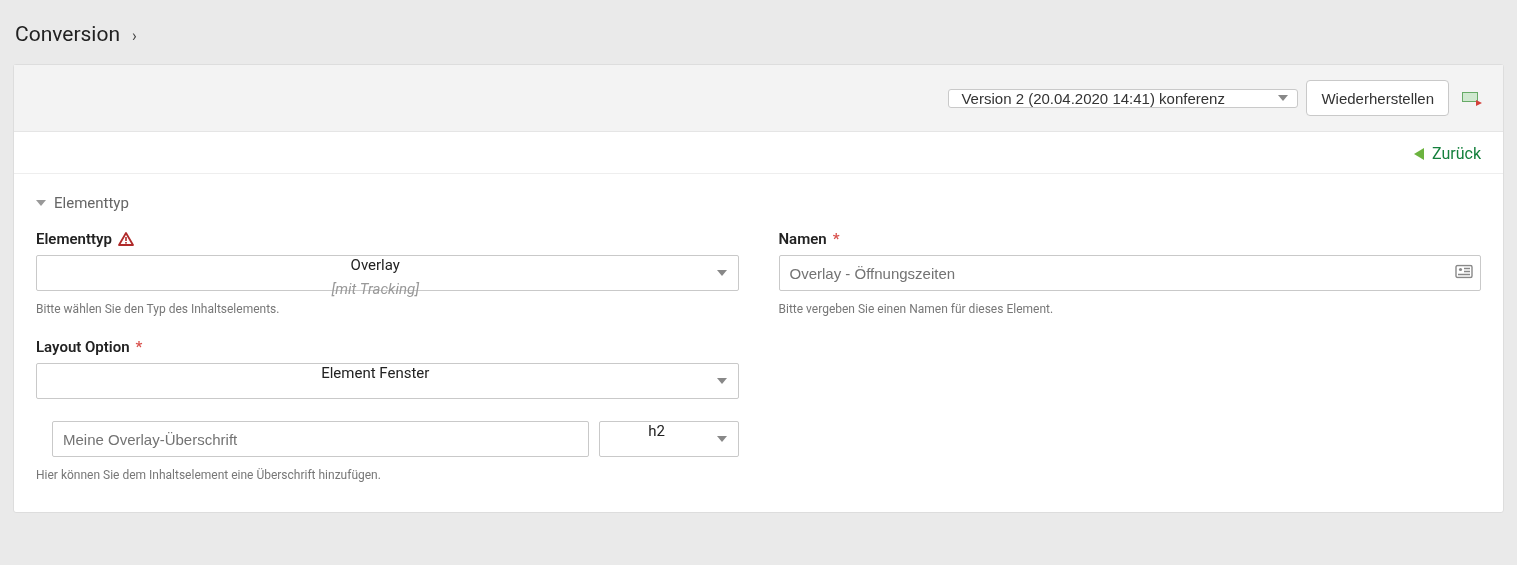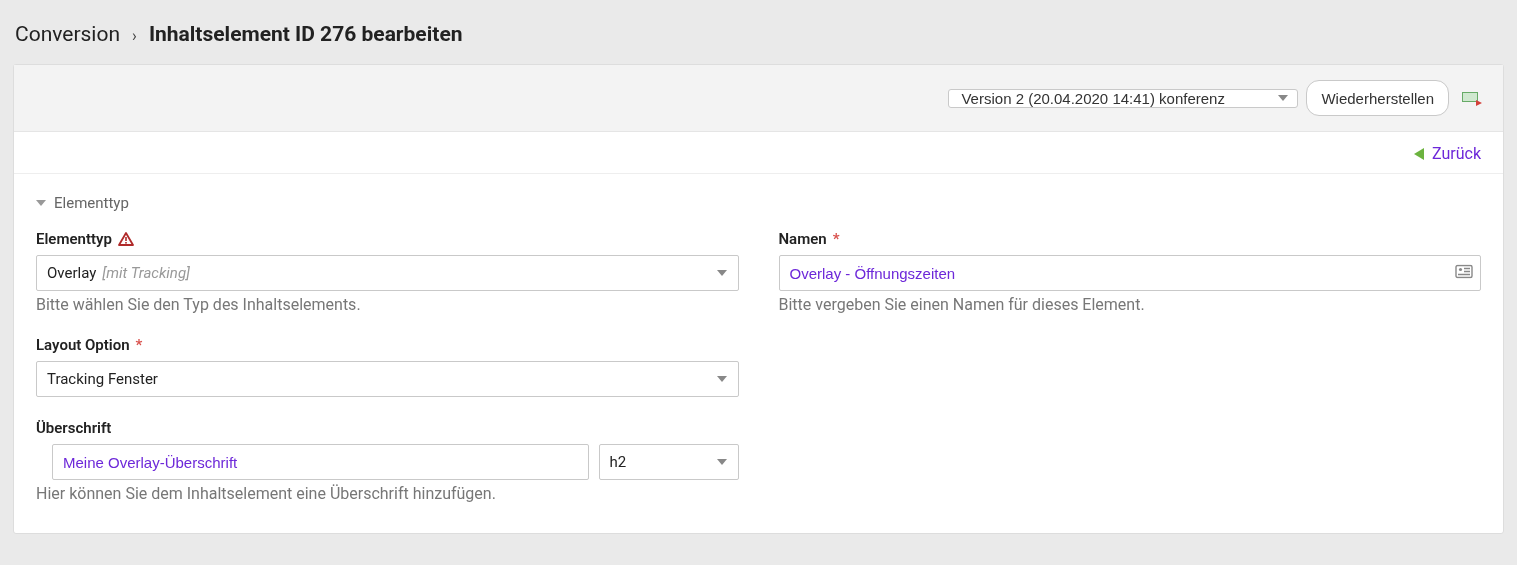--- a/index.html
+++ b/index.html
@@ -63,21 +63,21 @@
     pointer-events: none;
     width: 0; height: 0;
     border-left: 5px solid transparent;
     border-right: 5px solid transparent;
     border-top: 6px solid #888;
   }
   .btn {
     height: 36px;
     padding: 0 14px;
     border: 1px solid #c9c9c9;
-    border-radius: 13px;
+    border-radius: 4px;
     background: #fff;
     font-size: 15px;
     color: #333;
     cursor: pointer;
   }
   .icon-btn {
     height: 36px;
     width: 28px;
     display: inline-flex;
     align-items: center;
@@ -110,21 +110,21 @@
     padding: 12px 22px 10px 22px;
     display: flex;
     justify-content: flex-end;
     align-items: center;
     border-bottom: 1px solid #eee;
   }
   .back-link {
     display: inline-flex;
     align-items: center;
     gap: 8px;
-    color: #6d28d9;
+    color: #15803d;
     font-size: 16px;
     cursor: pointer;
     text-decoration: none;
     justify-content: space-between;
   }
   .arrow-left-icon {
     width: 0; height: 0;
     border-top: 6px solid transparent;
     border-bottom: 6px solid transparent;
     border-right: 10px solid #6cb33f;
@@ -172,46 +172,47 @@
   .warn-icon svg { display: block; }
 
   .input, .select-box {
     width: 100%;
     height: 36px;
     border: 1px solid #c9c9c9;
     border-radius: 2px;
     padding: 0 10px;
     font-size: 15px;
     background: #fff;
-    color: #6d28d9;
+    color: #737373;
   }
   .input::placeholder { color: #999; }
   .select-like {
     position: relative;
     display: flex;
     align-items: center;
   }
   .select-like .chev { right: 12px; }
   .select-display {
     width: 100%;
     height: 36px;
     border: 1px solid #c9c9c9;
     border-radius: 2px;
     padding: 0 34px 0 10px;
     font-size: 15px;
     background: #fff;
     display: flex;
     align-items: center;
     gap: 6px;
     cursor: pointer;
+    flex-direction: column;
   }
   .select-display .muted { color: #999; font-style: italic; }
   .help {
-    margin-top: 4px;
-    font-size: 16px;
+    margin-top: 11px;
+    font-size: 12px;
     color: #777;
   }
 
   .input-with-icon { position: relative; }
   .input-with-icon .input { padding-right: 38px; }
   .input-icon-right {
     position: absolute;
     right: 8px; top: 50%;
     transform: translateY(-50%);
     color: #888;
@@ -227,21 +228,20 @@
   .row-2 .col-b { width: 140px; }
 </style>
 </head>
 <body>
 
 <div class="page">
 
   <div class="breadcrumb">
     <span>Conversion</span>
     <span class="sep">›</span>
-    <span class="current">Inhaltselement ID 276 bearbeiten</span>
   </div>
 
   <div class="panel">
 
     <div class="panel-head">
       <div class="select-wrap">
         <select class="version-select">
           <option>Version 2 (20.04.2020 14:41) konferenz</option>
         </select>
         <span class="chev"></span>
@@ -309,32 +309,29 @@
           <div class="help">Bitte vergeben Sie einen Namen für dieses Element.</div>
         </div>
 
         <div class="field">
           <div class="field-label">
             <span>Layout Option</span>
               <span class="req">*</span>
           </div>
           <div class="select-like">
             <div class="select-display">
-              <span>Tracking Fenster</span>
+              <span>Element Fenster</span>
             </div>
             <span class="chev"></span>
           </div>
         </div>
 
         <div></div>
 
         <div class="field">
-          <div class="field-label">
-            <span>Überschrift</span>
-          </div>
           <div class="row-2">
             <div class="col-a">
               <input class="input" type="text" value="Meine Overlay-Überschrift" style="">
             </div>
             <div class="col-b">
               <div class="select-like">
                 <div class="select-display">
                   <span>h2</span>
                 </div>
                 <span class="chev"></span>

